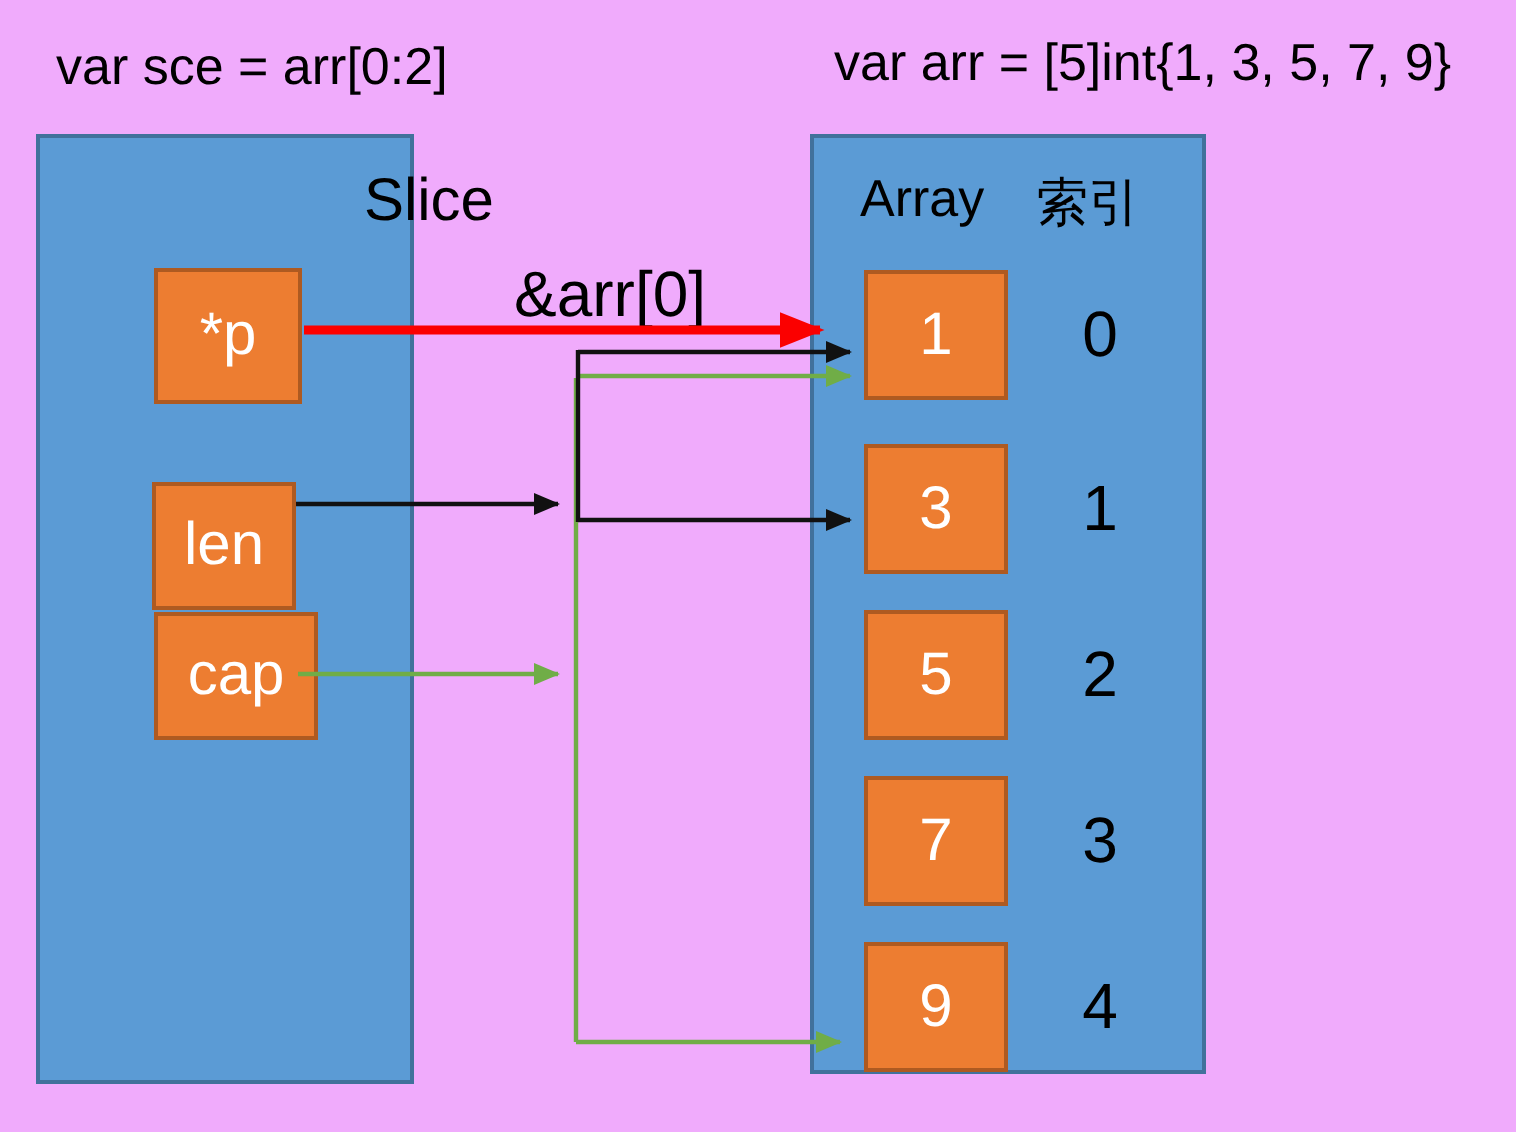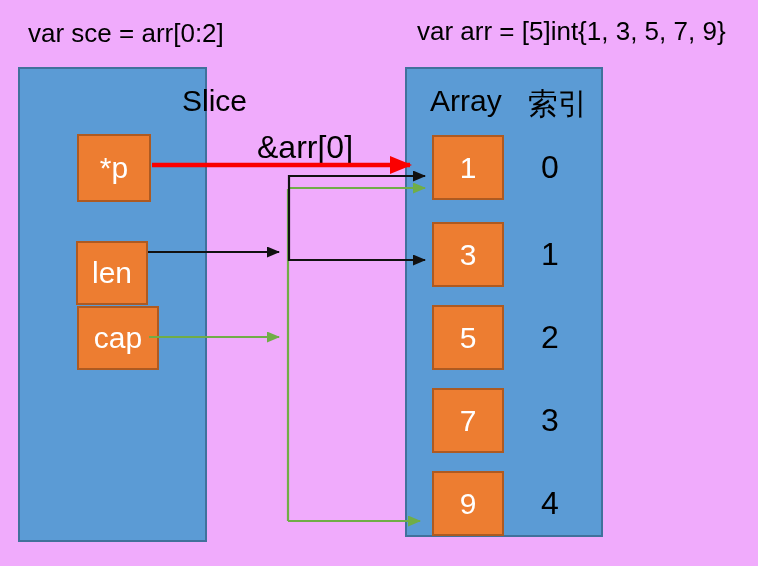--- a/index.html
+++ b/index.html
@@ -19,21 +19,21 @@
     font-family:"Liberation Sans","DejaVu Sans",sans-serif;color:var(--text-black);
   }
   .decl{position:absolute;font-size:26px;white-space:nowrap;color:var(--text-black);}
   .decl-left{left:28px;top:18px;}
   .decl-right{left:417px;top:16px;}
   .panel{position:absolute;background:var(--panel-blue);border:2px solid var(--panel-border);box-sizing:border-box;z-index:1;}
   .panel-slice{left:18px;top:67px;width:189px;height:475px;}
   .panel-array{left:405px;top:67px;width:198px;height:470px;}
   .panel-title{position:absolute;z-index:2;font-size:30px;color:var(--text-black);}
   .slice-title{left:18px;top:84px;width:189px;text-align:right;margin-left:40px;}
-  .array-header{position:absolute;z-index:2;left:430px;top:84px;display:flex;gap:26px;font-size:30px;color:var(--text-black);}
+  .array-header{position:absolute;z-index:2;left:430px;top:84px;display:flex;gap:26px;font-size:26px;color:var(--text-black);}
   .obox{
     position:absolute;z-index:2;box-sizing:border-box;
     background:var(--cell-orange);border:2px solid var(--cell-border);
     display:flex;align-items:center;justify-content:center;
     color:var(--text-white);font-size:30px;
   }
   .pbox{left:77px;top:134px;width:74px;height:68px;}
   .lenbox{left:76px;top:221px;width:72px;height:64px;margin-top:20px;}
   .capbox{left:77px;top:306px;width:82px;height:64px;}
   .cell{left:432px;width:72px;height:65px;}

